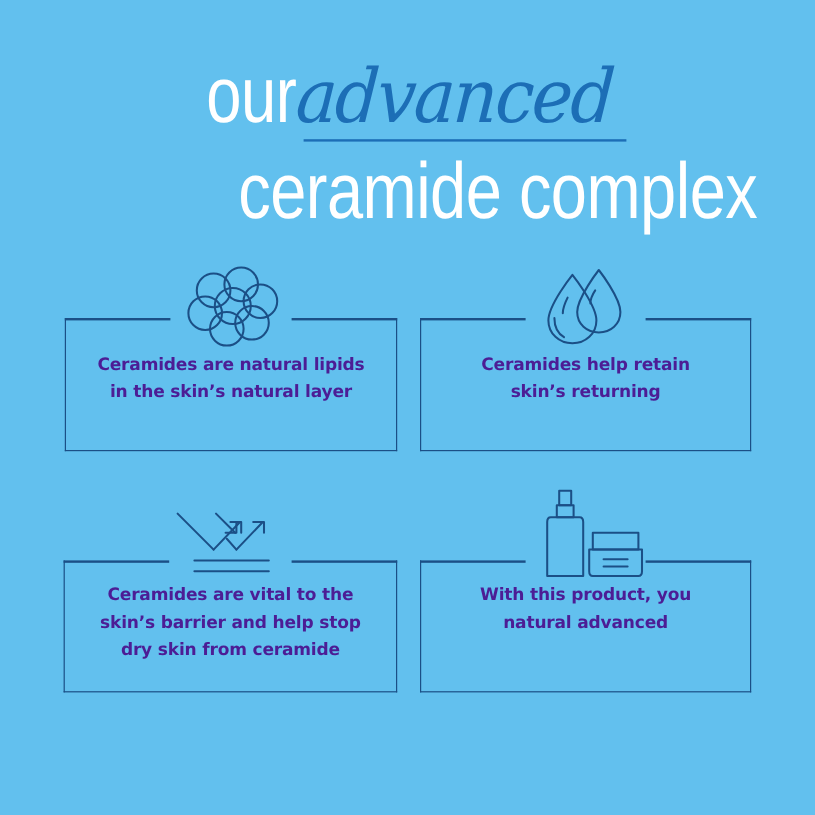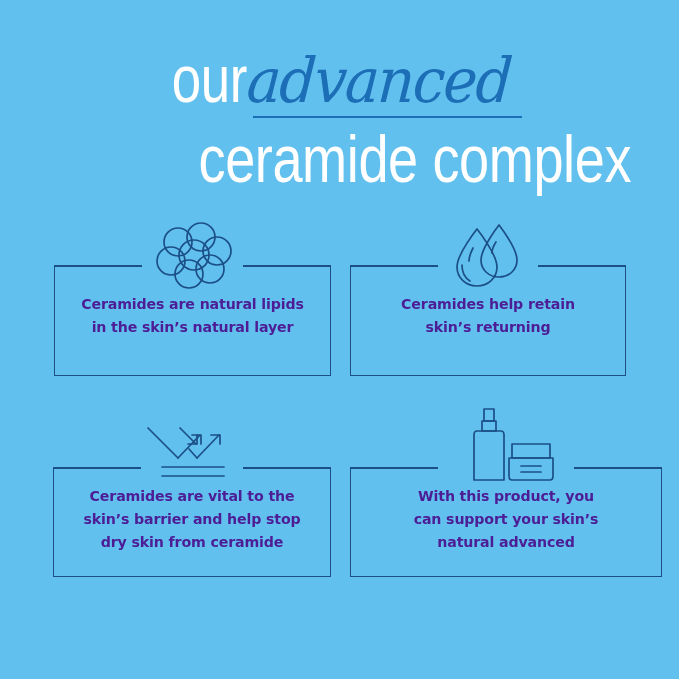--- a/index.html
+++ b/index.html
@@ -98,21 +98,21 @@
     height: 679px;
   }
 
   .card {
     position: absolute;
     box-sizing: border-box;
   }
   .card-1 { left: 54px;  top: 265px; width: 277px; height: 111px; }
   .card-2 { left: 350px; top: 265px; width: 276px; height: 111px; }
   .card-3 { left: 53px;  top: 467px; width: 278px; height: 110px; }
-  .card-4 { left: 350px; top: 467px; width: 312px; height: 110px; }
+  .card-4 { left: 350px; top: 467px; width: 276px; height: 110px; }
 
   
   .card-body {
     position: absolute;
     left: 0;
     top: 0;
     right: 0;
     bottom: 0;
     border: 1.6px solid #1b4f86;
     border-top: none;
@@ -279,19 +279,18 @@
 
           <path class="ln" d="M56 52 L100 52 L100 70 C100 72 99 74 97 74 L59 74 C57 74 56 72 56 70 Z"></path>
 
           <path class="ln" d="M68 60 L88 60"></path>
           <path class="ln" d="M68 66 L88 66"></path>
         </svg>
       </div>
 
       <div class="card-text">
         <div>With this product, you</div>
-        <div>can support your skin’s</div>
         <div>natural advanced</div>
       </div>
     </div>
 
   </div>
 </div>
 
 </body></html>

